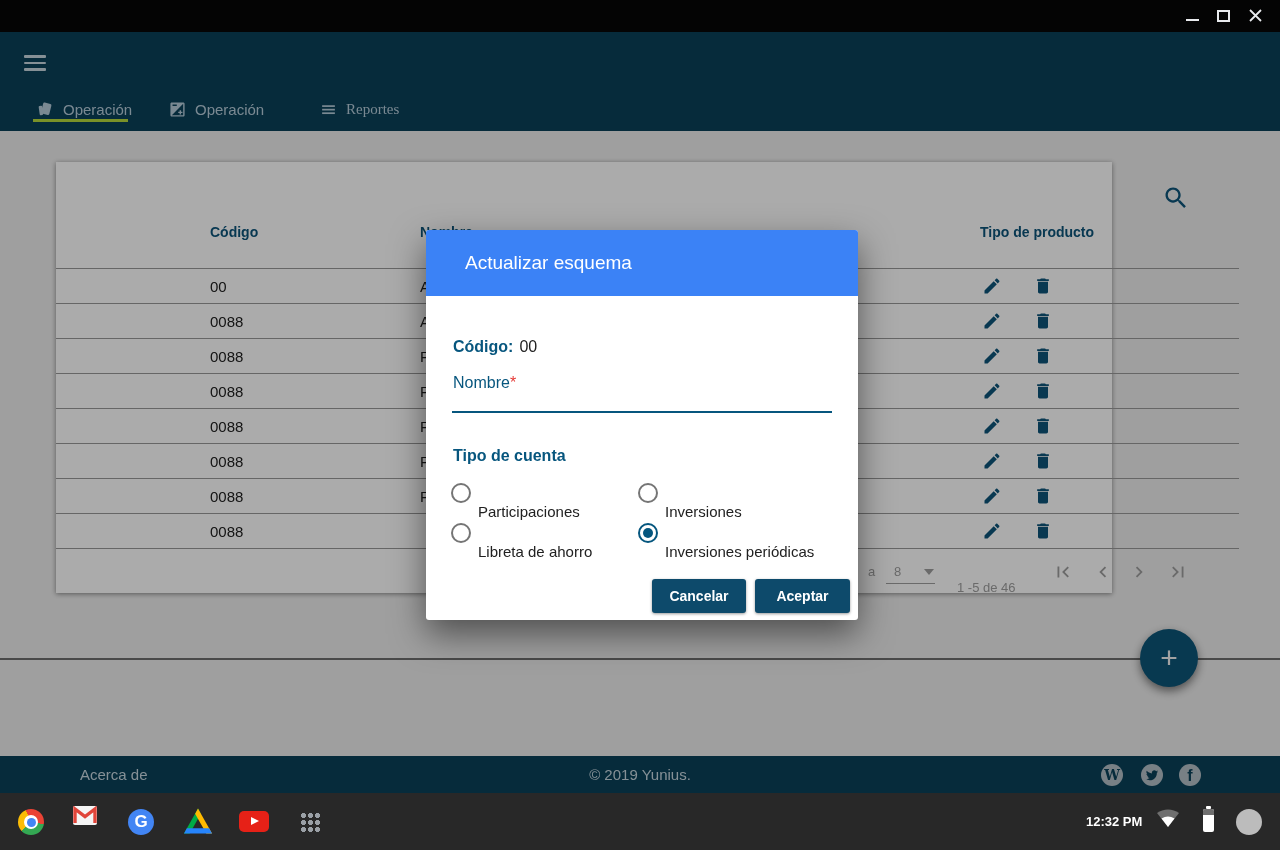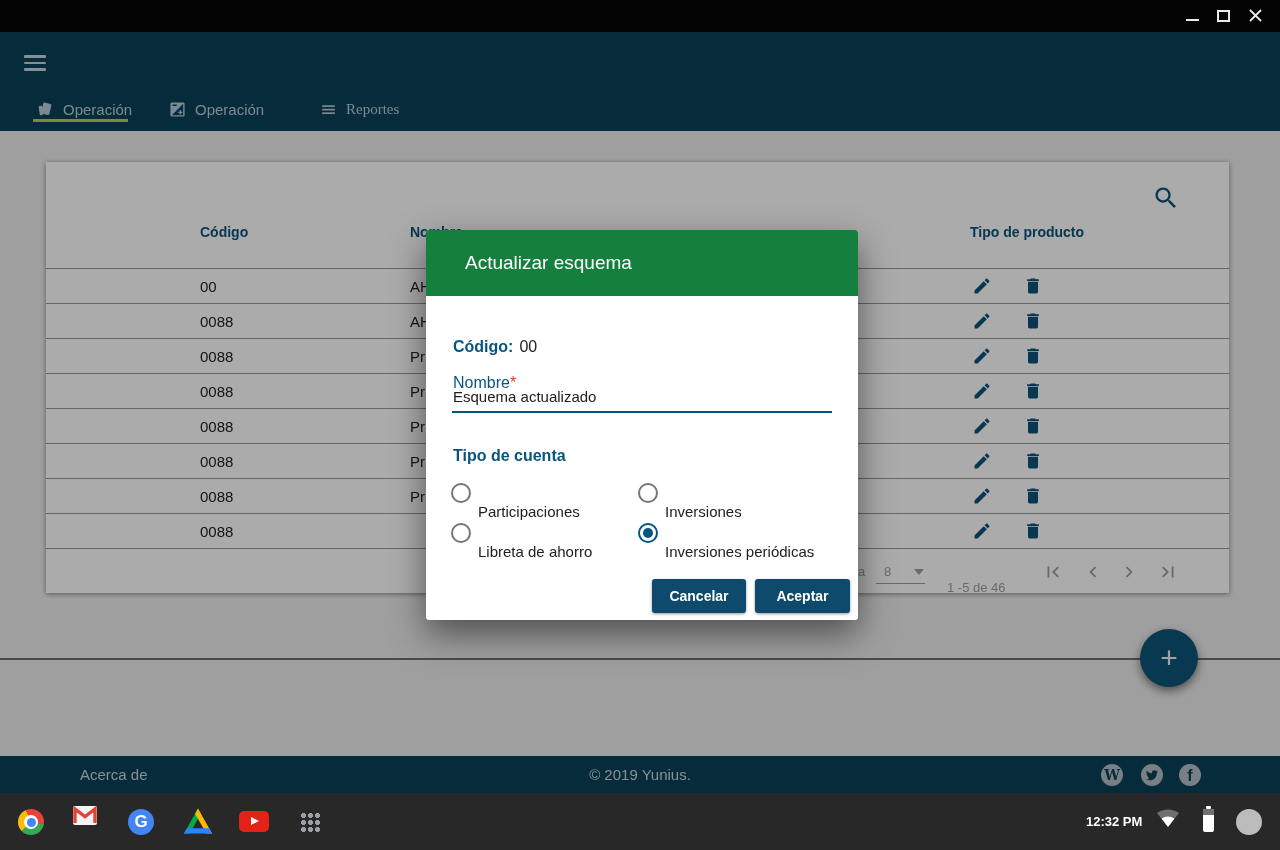--- a/index.html
+++ b/index.html
@@ -23,21 +23,21 @@
   .hamburger{position:absolute;left:24px;top:23px;width:22px;height:16px;}
   .hamburger i{position:absolute;left:0;width:22px;height:2.5px;background:#c7d7e0;border-radius:1px;}
   .hamburger i:nth-child(1){top:0}.hamburger i:nth-child(2){top:6.5px}.hamburger i:nth-child(3){top:13px}
   .app-title{position:absolute;left:62px;top:19px;font-size:20px;font-weight:bold;color:#c7d7e0;margin:0;letter-spacing:.2px;}
   .tab{position:absolute;top:58px;height:38px;display:flex;align-items:center;gap:9px;color:#b6ccda;font-size:15px;}
   .tab svg{flex:0 0 auto;}
   .tab-underline{position:absolute;left:33px;top:87px;width:95px;height:3px;background:#b7d93d;}
 
   
   .content{position:absolute;top:99px;left:0;width:100%;height:625px;background:#eeeeee;}
-  .card{position:absolute;left:46px;top:31px;width:1183px;height:431px;background:#ffffff;
+  .card{position:absolute;left:56px;top:31px;width:1056px;height:431px;background:#ffffff;
         box-shadow:0 1px 5px rgba(0,0,0,.45);}
   .search-btn{position:absolute;left:1106px;top:22px;width:28px;height:28px;}
   .thead{position:absolute;top:62px;font-size:14px;font-weight:bold;color:#0c547a;}
   .th-code{left:154px;}.th-name{left:364px;}.th-type{left:924px;}
   .trow{position:absolute;left:0;width:1183px;height:35px;border-top:1px solid #999999;}
   .rows-end{position:absolute;left:0;top:386px;width:1183px;height:0;border-top:1px solid #999999;}
   .c-code{position:absolute;left:154px;top:0;line-height:35px;font-size:15px;color:#212121;}
   .c-name{position:absolute;left:364px;top:0;line-height:35px;font-size:15px;color:#212121;}
   .row-act{position:absolute;top:7px;width:20px;height:20px;}
   .act-edit{left:926px;}.act-del{left:977px;}
@@ -61,21 +61,21 @@
   .soc{position:absolute;top:8px;width:22px;height:22px;border-radius:50%;background:#b4bfc6;text-align:center;overflow:hidden;}
   .soc-wp{left:1101px;font-family:"DejaVu Serif",serif;font-weight:bold;font-size:14px;line-height:22px;color:#0a4159;}
   .soc-tw{left:1141px;}
   .soc-tw svg{margin-top:4px;}
   .soc-fb{left:1179px;font-weight:bold;font-size:16px;line-height:23px;color:#0a4159;}
 
   
   .backdrop{position:absolute;inset:0;background:rgba(0,0,0,.33);z-index:50;}
   .modal{position:absolute;left:426px;top:198px;width:432px;height:390px;background:#ffffff;z-index:60;
          border-radius:3px;box-shadow:0 14px 34px rgba(0,0,0,.5);}
-  .modal-head{position:absolute;top:0;left:0;width:100%;height:66px;background:#15803d;border-radius:3px 3px 0 0;}
+  .modal-head{position:absolute;top:0;left:0;width:100%;height:66px;background:#3b82f6;border-radius:3px 3px 0 0;}
   .modal-title{position:absolute;left:39px;top:0;line-height:66px;color:#ffffff;font-size:19px;font-weight:500;margin:0;}
   .fld-code{position:absolute;left:27px;top:108px;font-size:16px;}
   .fld-code .lbl{color:#07567e;font-weight:bold;}
   .fld-code .val{color:#212121;margin-left:6px;}
   .fld-name-lbl{position:absolute;left:27px;top:144px;font-size:16px;color:#07567e;}
   .fld-name-lbl .req{color:#e53935;}
   .fld-name-input{position:absolute;left:26px;top:158px;width:380px;border:none;outline:none;background:transparent;
                   font-size:15px;color:#212121;font-family:inherit;padding:0 0 0 1px;}
   .fld-name-line{position:absolute;left:26px;top:181px;width:380px;height:2px;background:#07567e;}
   .sec-lbl{position:absolute;left:27px;top:217px;font-size:16px;font-weight:bold;color:#07567e;}
@@ -298,21 +298,20 @@
     <div class="modal">
       <div class="modal-head">
         <h2 class="modal-title">Actualizar esquema</h2>
       </div>
       <div class="fld-code">
         <span class="lbl">Código:</span><span class="val">00</span>
       </div>
       <div class="fld-name-lbl">
         <span>Nombre</span><span class="req">*</span>
       </div>
-      <input class="fld-name-input" type="text" value="Esquema actualizado" style="">
       <div class="fld-name-line"></div>
 
       <div class="sec-lbl">Tipo de cuenta</div>
 
       <div class="radio-item r0">
         <span class="radio-circle"></span>
         <span class="radio-lbl">Participaciones</span>
       </div>
       <div class="radio-item r1">
         <span class="radio-circle"></span>

